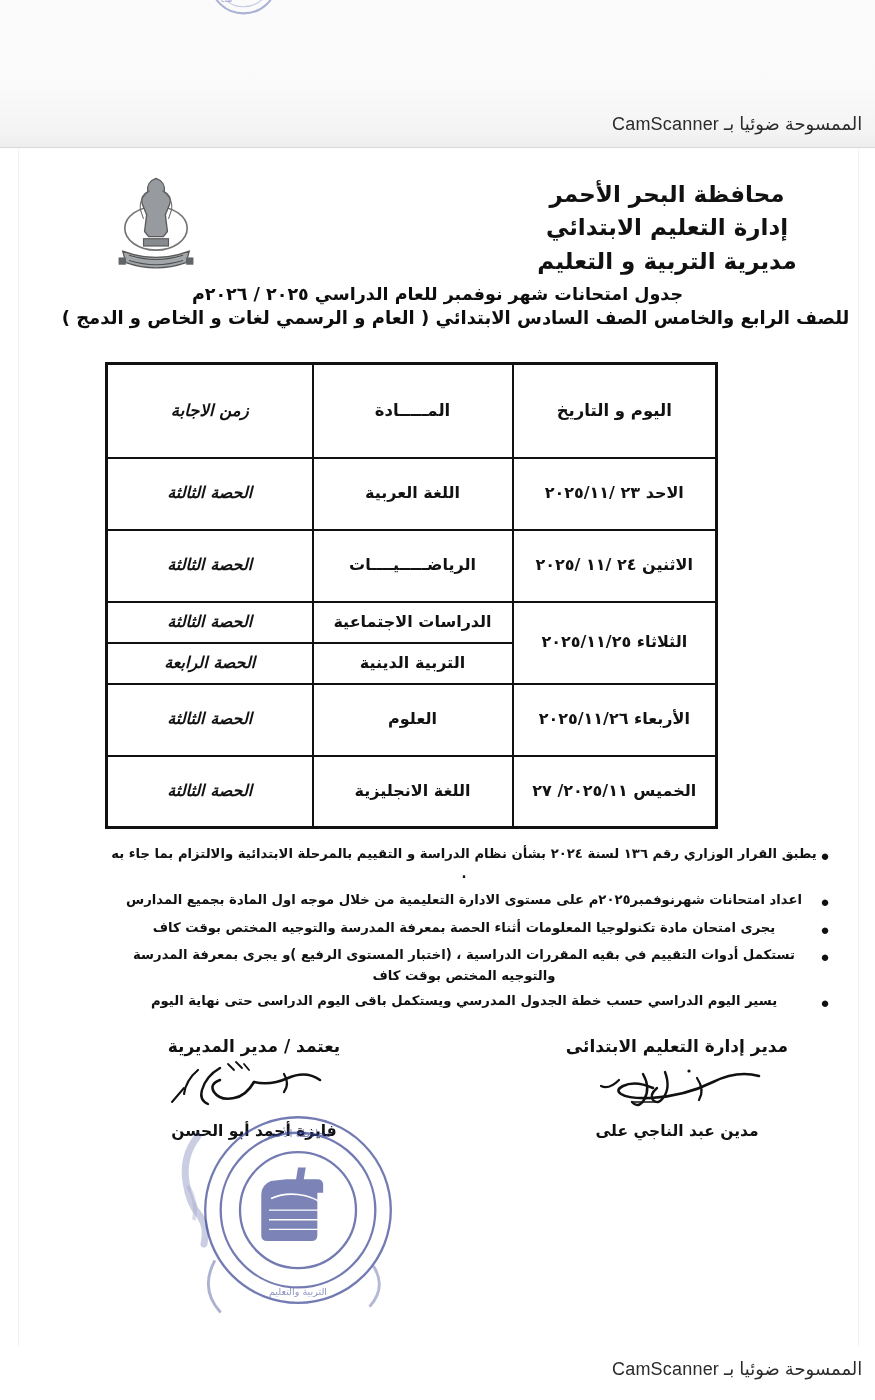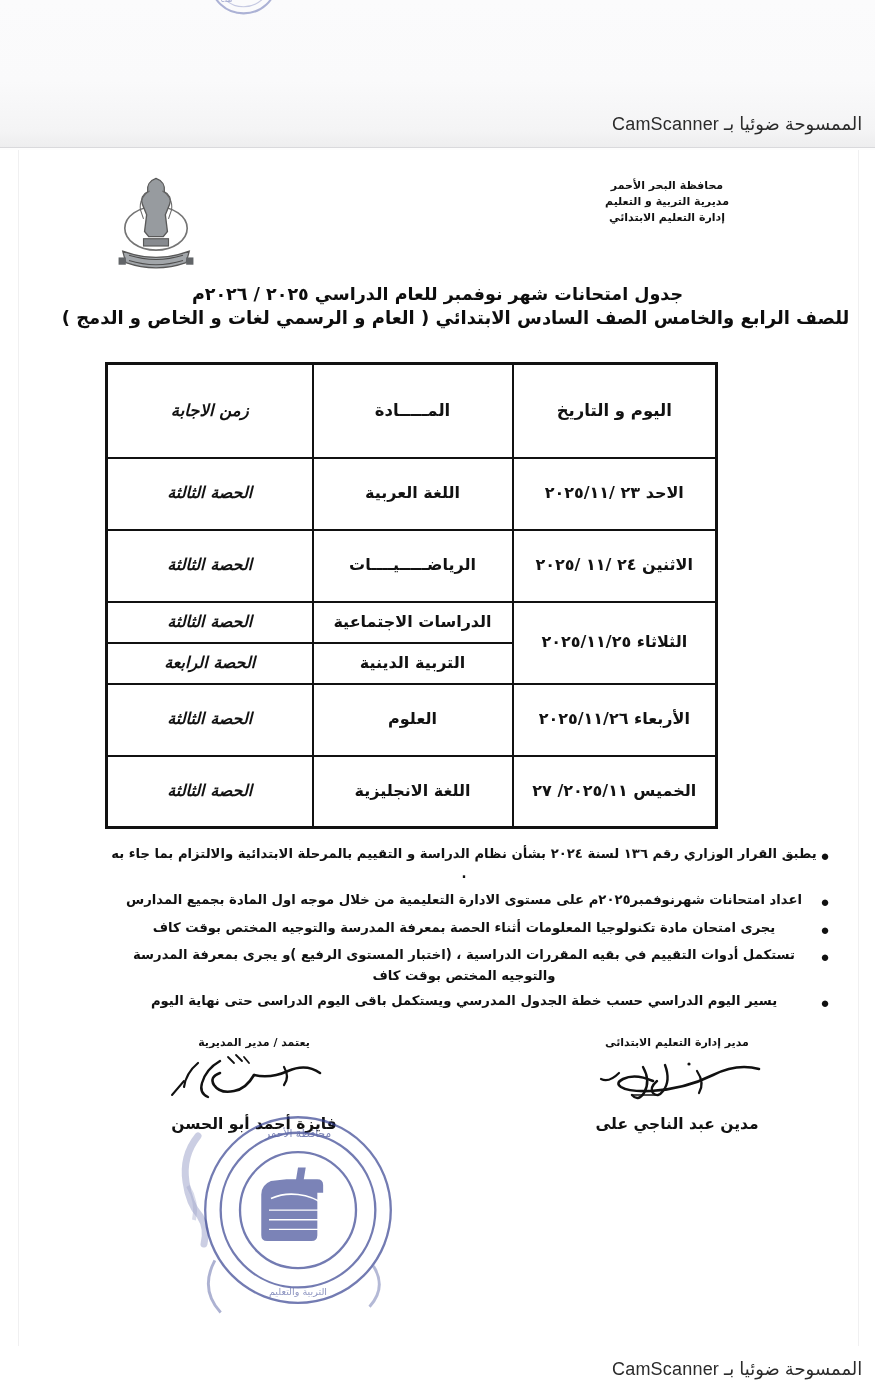--- a/index.html
+++ b/index.html
@@ -72,21 +72,21 @@
   }
   .org-header {
     position: absolute; right: 38px; top: 178px;
     width: 340px;
     text-align: center;
     direction: rtl;
   }
   .org-line {
     font-family: "DejaVu Sans", sans-serif;
     font-weight: bold;
-    font-size: 11px;
+    font-size: 23px;
     color: #111;
     line-height: 1.45;
     white-space: nowrap;
   }
 
   
   .doc-title-wrap {
     position: absolute; left: 0; top: 284px; width: 875px;
     direction: rtl; text-align: center;
   }
@@ -172,21 +172,21 @@
   .sig-block {
     position: absolute;
     direction: rtl;
     text-align: center;
     width: 300px;
   }
   .sig-right { right: 48px; top: 1036px; }
   .sig-left  { left: 104px;  top: 1036px; }
   .sig-title {
     font-family: "DejaVu Sans", sans-serif;
-    font-weight: bold; font-size: 11px; color: #111;
+    font-weight: bold; font-size: 17px; color: #111;
     white-space: nowrap;
   }
   .sig-mark {
     height: 58px;
     margin: 2px 0 2px 0;
   }
   .sig-name {
     font-family: "DejaVu Sans", sans-serif;
     font-weight: bold; font-size: 15.5px; color: #111;
     white-space: nowrap;
@@ -235,22 +235,22 @@
     <rect x="38" y="68" width="24" height="7" fill="#7d8186" stroke="#4c4c4c" stroke-width="1.1"></rect>
     <path d="M18 80 q32 12 64 0 l-3 11 q-29 10 -58 0 z" fill="#9b9fa3" stroke="#4a4a4a" stroke-width="1.2"></path>
     <path d="M24 84 q26 8 52 0" fill="none" stroke="#3f3f3f" stroke-width="1"></path>
     <path d="M24 89 q26 8 52 0" fill="none" stroke="#3f3f3f" stroke-width="1"></path>
     <rect x="14" y="86" width="7" height="7" fill="#55585c"></rect>
     <rect x="79" y="86" width="7" height="7" fill="#55585c"></rect>
   </svg>
 
   <div class="org-header">
     <div class="org-line">محافظة البحر الأحمر</div>
+    <div class="org-line">إدارة التعليم الابتدائي</div>
     <div class="org-line">مديرية التربية و التعليم</div>
-    <div class="org-line">إدارة التعليم الابتدائي</div>
   </div>
 
   <div class="doc-title-wrap">
     <div class="doc-title-1">جدول امتحانات شهر نوفمبر للعام الدراسي  ٢٠٢٥ / ٢٠٢٦م</div>
     <div class="doc-title-2">للصف الرابع والخامس الصف السادس الابتدائي ( العام و الرسمي لغات و الخاص و الدمج )</div>
   </div>
 
   <div class="sched-table-wrap">
     <table class="sched">
       <tbody id="sched-body">

